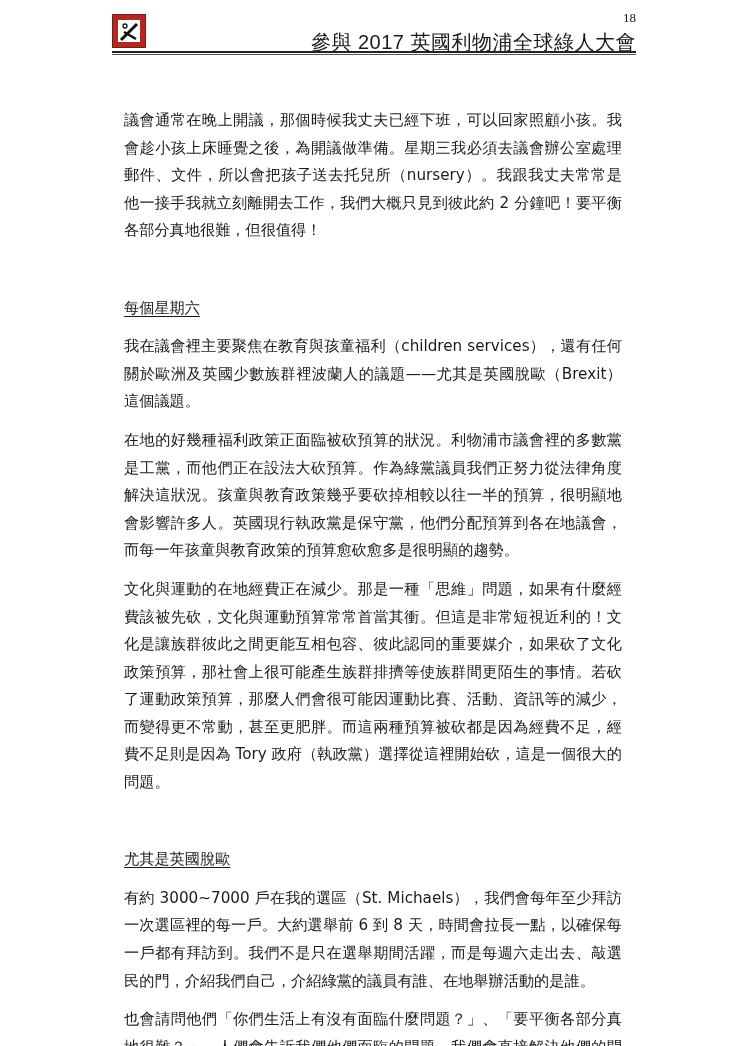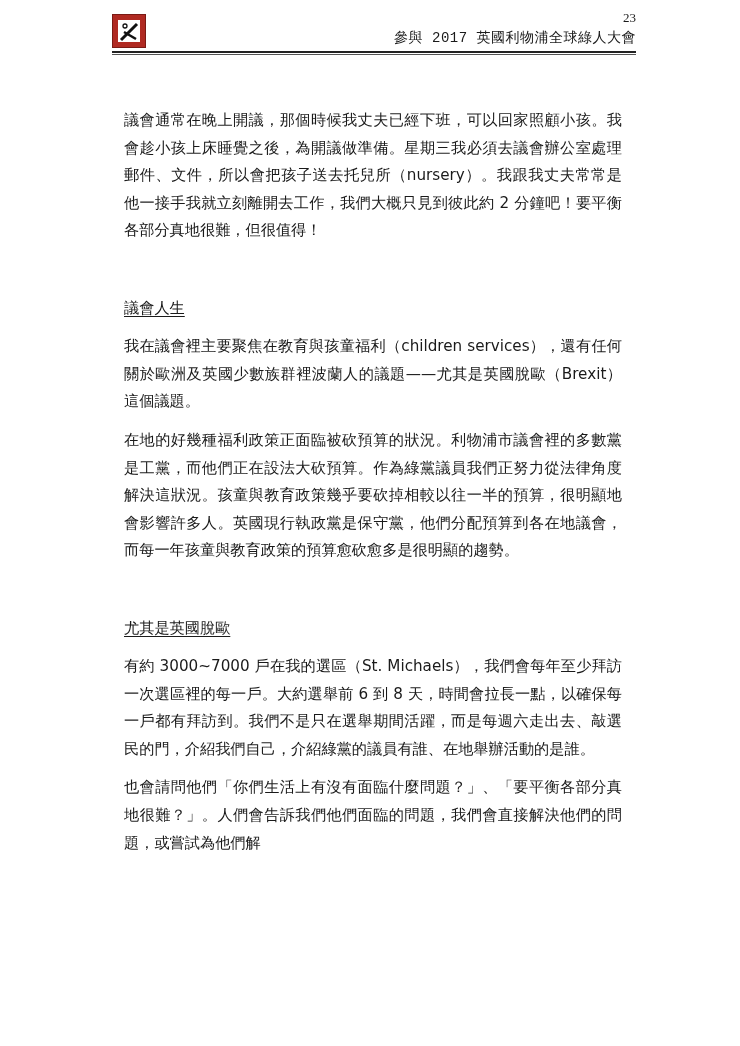--- a/index.html
+++ b/index.html
@@ -3,56 +3,57 @@
 <meta charset="utf-8">
 <style>
   html, body { margin: 0; padding: 0; background: #ffffff; }
   body { width: 740px; height: 1046px; position: relative; overflow: hidden;
          font-family: "DejaVu Serif", "Liberation Serif", serif; color: #1a1a1a; }
   .header { position: absolute; left: 112px; top: 10px; width: 524px; height: 42px; }
   .logo { position: absolute; left: 0; top: 4px; width: 34px; height: 34px; background: #b02a22;
           border: 1px solid #7a1a14; box-sizing: border-box; }
   .logo svg { position: absolute; left: 5px; top: 5px; }
   .page-num { position: absolute; right: 0; top: 0; font-size: 13px; font-family: "Liberation Serif", serif; }
-  .header-title { position: absolute; right: 0; top: 19px; font-size: 14px; font-family: Liberation Mono, monospace; letter-spacing: 0.5px; }
+  .header-title { position: absolute; right: 0; top: 19px; font-size: 20px; font-family: Liberation Sans, sans-serif; letter-spacing: 0.5px; }
   .header-rule { position: absolute; left: 112px; top: 51px; width: 524px; height: 2px; background: #222; }
   .header-rule2 { position: absolute; left: 112px; top: 54px; width: 524px; height: 1px; background: #555; }
   .content { position: absolute; left: 113px; top: 96px; width: 520px; font-size: 15.2px; line-height: 27.6px;
              font-family: "DejaVu Sans", "Liberation Sans", sans-serif; text-align: justify; }
   .content p { margin: 11px; }
   .heading { text-decoration: underline; text-underline-offset: 3px; }
   .gap { height: 27.6px; }
 </style>
 </head>
 <body>
 
 <div class="header">
   <div class="logo">
     <svg width="22" height="22" viewBox="0 0 22 22">
       <rect x="0" y="0" width="22" height="22" fill="#fff"></rect>
       <circle cx="7" cy="6" r="2" fill="none" stroke="#111" stroke-width="1.3"></circle>
       <path d="M3 20 L19 4" stroke="#111" stroke-width="3"></path>
       <path d="M6 12 L18 19" stroke="#111" stroke-width="2.5"></path>
     </svg>
   </div>
-  <div class="page-num">23</div>
+  <div class="page-num">18</div>
   <div class="header-title">參與 2017 英國利物浦全球綠人大會</div>
 </div>
 <div class="header-rule"></div>
 <div class="header-rule2"></div>
 
 <div class="content">
   <section>
     <p>議會通常在晚上開議，那個時候我丈夫已經下班，可以回家照顧小孩。我會趁小孩上床睡覺之後，為開議做準備。星期三我必須去議會辦公室處理郵件、文件，所以會把孩子送去托兒所（nursery）。我跟我丈夫常常是他一接手我就立刻離開去工作，我們大概只見到彼此約 2 分鐘吧！要平衡各部分真地很難，但很值得！</p>
   </section>
   <div class="gap"></div>
   <section>
-    <p class="heading">議會人生</p>
+    <p class="heading">每個星期六</p>
     <p>我在議會裡主要聚焦在教育與孩童福利（children services），還有任何關於歐洲及英國少數族群裡波蘭人的議題——尤其是英國脫歐（Brexit）這個議題。</p>
     <p>在地的好幾種福利政策正面臨被砍預算的狀況。利物浦市議會裡的多數黨是工黨，而他們正在設法大砍預算。作為綠黨議員我們正努力從法律角度解決這狀況。孩童與教育政策幾乎要砍掉相較以往一半的預算，很明顯地會影響許多人。英國現行執政黨是保守黨，他們分配預算到各在地議會，而每一年孩童與教育政策的預算愈砍愈多是很明顯的趨勢。</p>
+    <p>文化與運動的在地經費正在減少。那是一種「思維」問題，如果有什麼經費該被先砍，文化與運動預算常常首當其衝。但這是非常短視近利的！文化是讓族群彼此之間更能互相包容、彼此認同的重要媒介，如果砍了文化政策預算，那社會上很可能產生族群排擠等使族群間更陌生的事情。若砍了運動政策預算，那麼人們會很可能因運動比賽、活動、資訊等的減少，而變得更不常動，甚至更肥胖。而這兩種預算被砍都是因為經費不足，經費不足則是因為 Tory 政府（執政黨）選擇從這裡開始砍，這是一個很大的問題。</p>
   </section>
   <div class="gap"></div>
   <section>
     <p class="heading">尤其是英國脫歐</p>
     <p>有約 3000~7000 戶在我的選區（St. Michaels），我們會每年至少拜訪一次選區裡的每一戶。大約選舉前 6 到 8 天，時間會拉長一點，以確保每一戶都有拜訪到。我們不是只在選舉期間活躍，而是每週六走出去、敲選民的門，介紹我們自己，介紹綠黨的議員有誰、在地舉辦活動的是誰。</p>
     <p>也會請問他們「你們生活上有沒有面臨什麼問題？」、「要平衡各部分真地很難？」。人們會告訴我們他們面臨的問題，我們會直接解決他們的問題，或嘗試為他們解</p>
   </section>
 </div>
 
 </body></html>

